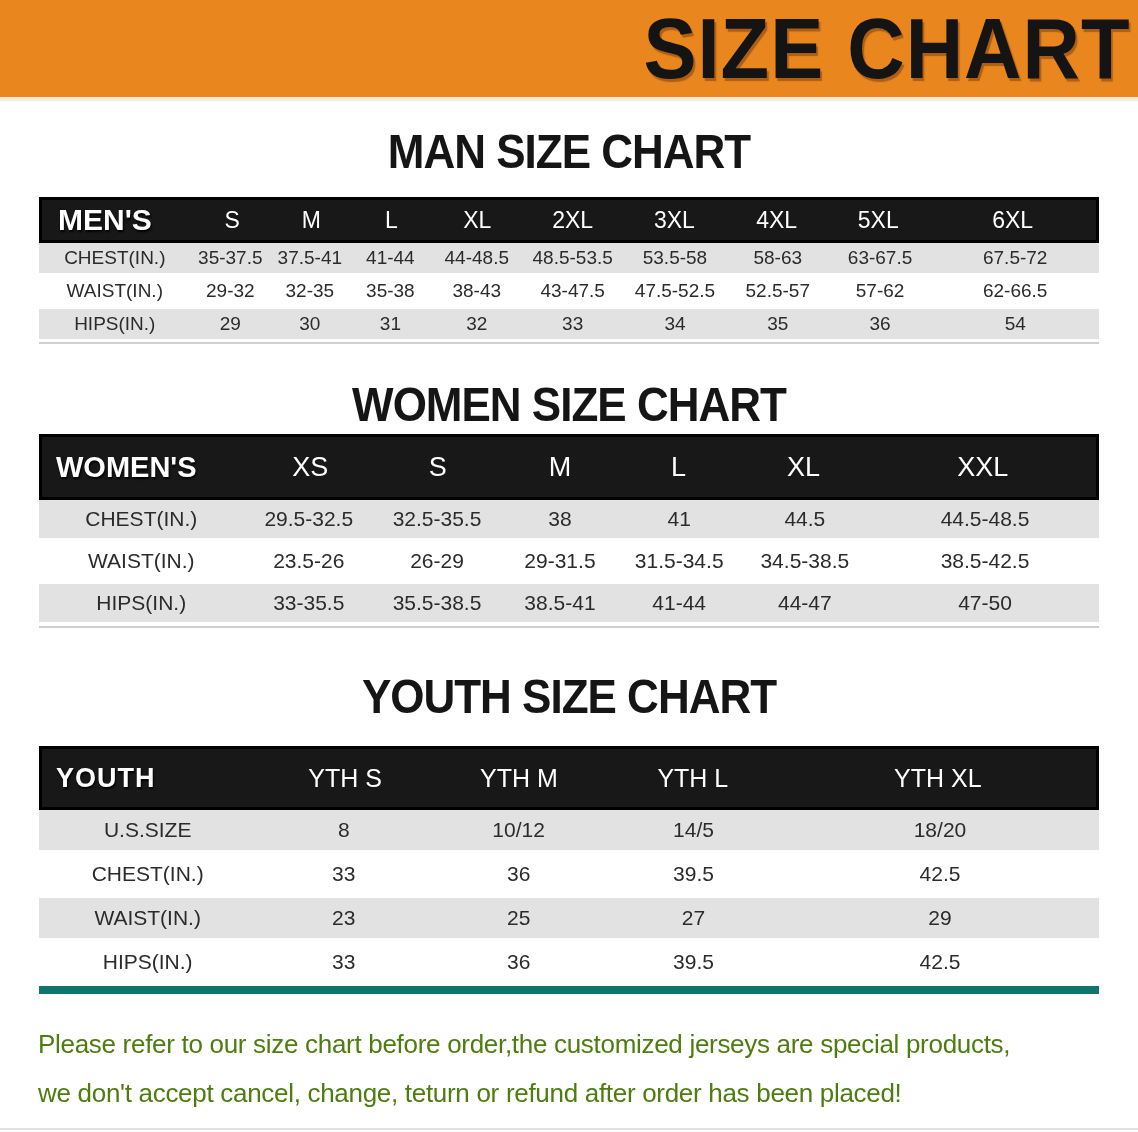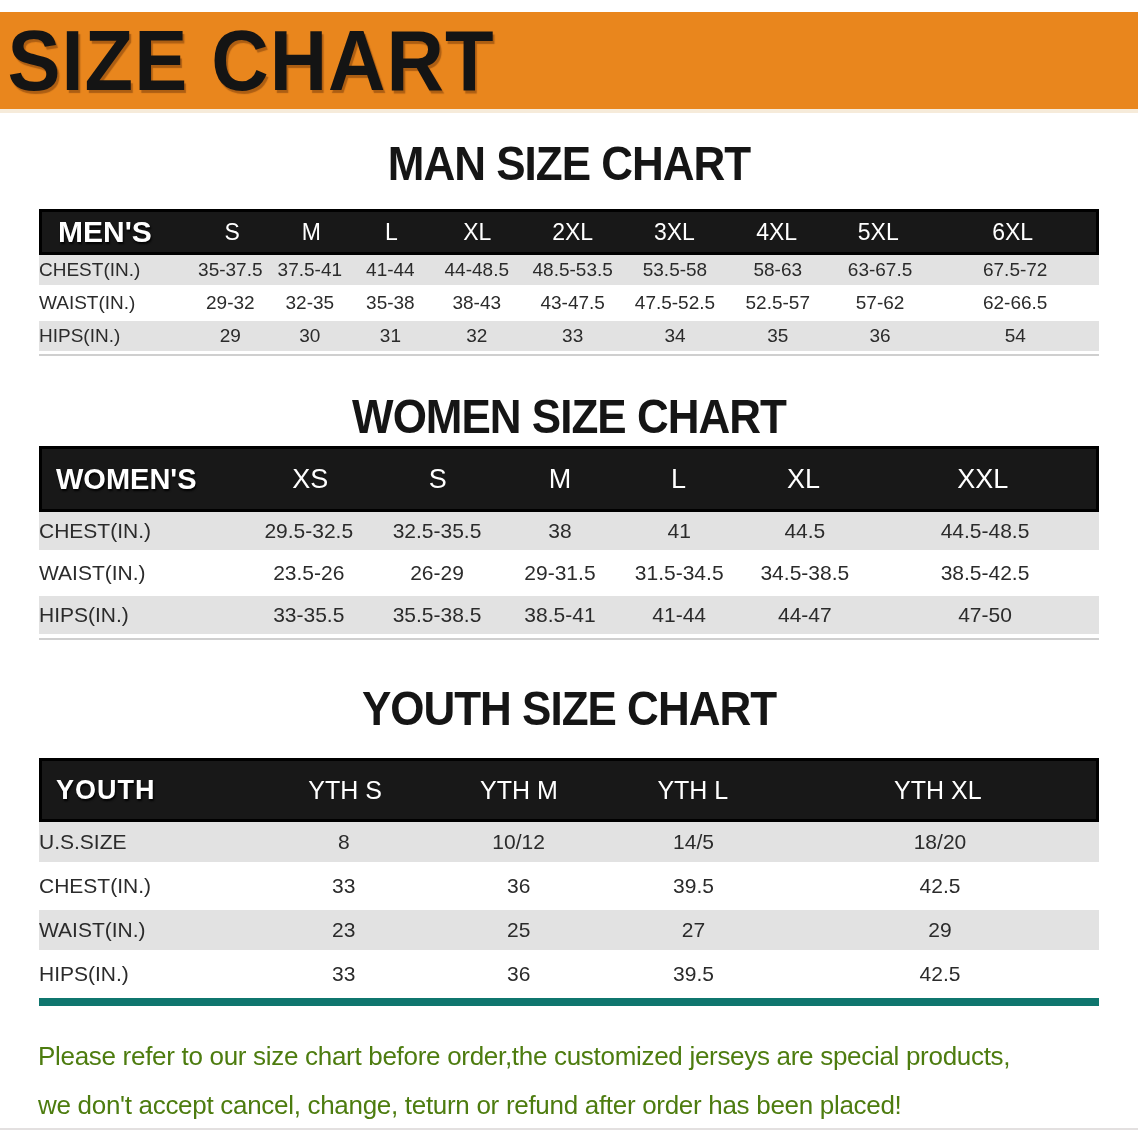--- a/index.html
+++ b/index.html
@@ -9,21 +9,21 @@
     overflow: hidden;
     font-family: "Liberation Sans", sans-serif;
     position: relative;
   }
 
   
   .banner {
     width: 100%; height: 101px;
     background: #E9861D;
     border-bottom: 4px solid #F6EBDA;
-    display: flex; align-items: center; justify-content: flex-start; margin-top: 12px;
+    display: flex; align-items: center; justify-content: flex-end;
   }
   .banner h1 {
     font-size: 82px; font-weight: bold; color: #141414;
     letter-spacing: 1px; line-height: 1;
     transform: scale(0.97, 1.05);
     text-shadow: 2px 2px 1px rgba(60,20,0,0.35);
     white-space: nowrap;
   }
 
   
@@ -49,21 +49,21 @@
   .t-row { color: #2b2b2b; }
   .t-row.gray { background: #E2E2E2; }
   .t-row.white { background: #ffffff; }
   .t-cell { text-align: center; overflow: hidden; white-space: nowrap; }
   .t-label {
     text-align: left; font-weight: bold;
     padding-left: 14px;
     text-shadow: 1px 2px 2px rgba(0,0,0,0.9);
   }
   .t-row .t-label {
-    font-weight: normal; padding-left: 0; text-shadow: none;
+    text-align: center; font-weight: normal; padding-left: 0; text-shadow: none;
   }
 
   
   .t-men { margin-top: 20px; border-bottom: 2px solid #cfcfcf; }
   .t-men .t-head { height: 46px; font-size: 23px; }
   .t-men .t-head .t-label { font-size: 30px; padding-left: 16px; }
   .t-men .t-row { height: 30px; margin-bottom: 3px; font-size: 19px; }
   .t-men .t-cell:nth-child(1)  { width: 14.3%; }
   .t-men .t-cell:nth-child(2)  { width: 7.5%; }
   .t-men .t-cell:nth-child(3)  { width: 7.5%; }

